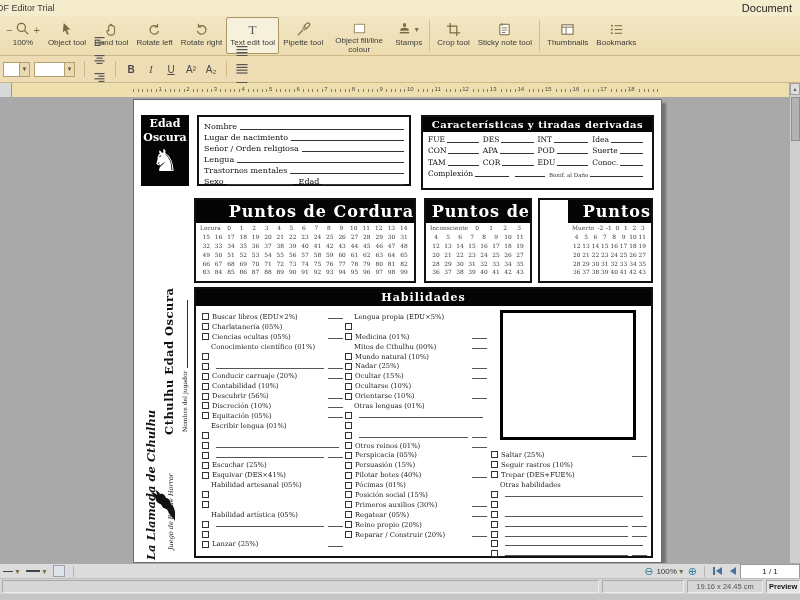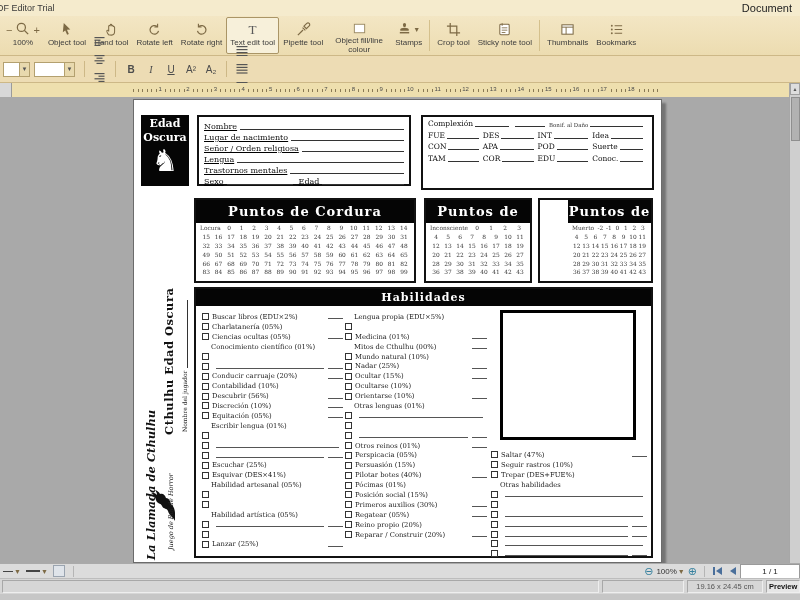--- a/index.html
+++ b/index.html
@@ -61,39 +61,39 @@
     font-family:"DejaVu Serif",serif;font-weight:bold;letter-spacing:1px;}
   .sheetbox{position:absolute;border:2px solid #111;box-sizing:border-box;background:#fff;}
 
   
   #logo{left:7px;top:15px;width:48px;height:71px;background:#050505;color:#fff;text-align:center;
     font-family:"DejaVu Serif",serif;position:absolute;}
   #logo .l1{font-size:11px;font-weight:bold;line-height:11px;padding-top:3px;}
   #logo .knight{font-size:30px;line-height:36px;font-family:"DejaVu Sans",sans-serif;}
 
   
-  #personal{left:63px;top:15px;width:214px;height:71px;padding:3px 5px 0;text-decoration:underline;}
+  #personal{left:63px;top:15px;width:214px;height:71px;padding:3px 5px 0;}
   .pline{display:flex;align-items:flex-end;height:11px;font-family:"DejaVu Serif",serif;font-size:8px;color:#111;}
   .pline .fl{flex:1;border-bottom:1px solid #333;margin:0 0 1px 3px;height:6px;}
   .pline .fl2{width:66px;flex:none;border-bottom:1px solid #333;margin:0 6px 1px 3px;height:6px;}
 
   
   #stats{left:287px;top:15px;width:233px;height:75px;}
   #stats .blackhead{height:15px;font-size:10px;line-height:15px;letter-spacing:.5px;}
   .srow{display:flex;padding:0 5px;height:11.5px;align-items:flex-end;}
   .scell{flex:1;display:flex;align-items:flex-end;font-family:"DejaVu Serif",serif;font-size:7.5px;color:#111;}
   .scell .fl{flex:1;border-bottom:1px solid #333;margin:0 4px 1px 2px;height:5px;}
   #sfoot{display:flex;align-items:flex-end;padding:0 5px;height:11px;
     font-family:"DejaVu Serif",serif;font-size:7.5px;color:#111;}
   #sfoot .fl{border-bottom:1px solid #333;height:5px;margin:0 4px 1px 2px;}
   #sfoot .small{font-size:5.5px;color:#333;}
 
   
   .tracker{position:absolute;top:98px;height:85px;border:2px solid #111;box-sizing:border-box;background:#fff;}
-  .tracker .blackhead{height:23px;font-size:13px;line-height:23px;}
+  .tracker .blackhead{height:23px;font-size:16px;line-height:23px;text-align:right;}
   .tbody{padding:2px 4px 0;}
   .trow{display:flex;justify-content:space-between;height:8.9px;
     font-family:"DejaVu Serif",serif;font-size:5.9px;color:#333;}
   .trow .tc{flex:1;text-align:center;}
   .trow .tl{flex:0 0 auto;padding-right:2px;color:#444;}
   .tr0{left:60px;width:222px;} .tr1{left:290px;width:108px;} .tr2{left:404px;width:115px;padding-left:28px;}
 
   
   #skills{left:60px;top:187px;width:459px;height:271px;}
   #skills .blackhead{height:17px;font-size:11px;line-height:17px;}
@@ -429,83 +429,84 @@
         <div class="pline">
           <span>Sexo</span>
           <span class="fl2"></span>
           <span>Edad</span>
           <span class="fl"></span>
         </div>
       </div>
 
     
     <div class="sheetbox" id="stats">
+      <div class="blackhead">Características y tiradas derivadas</div>
+      <div id="statsgrid">
+          <div class="srow">
+            <div class="scell">
+              <span>FUE</span>
+              <span class="fl"></span>
+            </div>
+            <div class="scell">
+              <span>DES</span>
+              <span class="fl"></span>
+            </div>
+            <div class="scell">
+              <span>INT</span>
+              <span class="fl"></span>
+            </div>
+            <div class="scell">
+              <span>Idea</span>
+              <span class="fl"></span>
+            </div>
+          </div>
+          <div class="srow">
+            <div class="scell">
+              <span>CON</span>
+              <span class="fl"></span>
+            </div>
+            <div class="scell">
+              <span>APA</span>
+              <span class="fl"></span>
+            </div>
+            <div class="scell">
+              <span>POD</span>
+              <span class="fl"></span>
+            </div>
+            <div class="scell">
+              <span>Suerte</span>
+              <span class="fl"></span>
+            </div>
+          </div>
+          <div class="srow">
+            <div class="scell">
+              <span>TAM</span>
+              <span class="fl"></span>
+            </div>
+            <div class="scell">
+              <span>COR</span>
+              <span class="fl"></span>
+            </div>
+            <div class="scell">
+              <span>EDU</span>
+              <span class="fl"></span>
+            </div>
+            <div class="scell">
+              <span>Conoc.</span>
+              <span class="fl"></span>
+            </div>
+          </div>
+        </div>
       <div id="sfoot">
         <span>Complexión</span>
         <span class="fl" style="width:34px;"></span>
           <span class="fl" style="width:30px;"></span>
         <span class="small">Bonif. al Daño</span>
         <span class="fl" style="flex:1;"></span>
       </div>
-      <div id="statsgrid">
-          <div class="srow">
-            <div class="scell">
-              <span>FUE</span>
-              <span class="fl"></span>
-            </div>
-            <div class="scell">
-              <span>DES</span>
-              <span class="fl"></span>
-            </div>
-            <div class="scell">
-              <span>INT</span>
-              <span class="fl"></span>
-            </div>
-            <div class="scell">
-              <span>Idea</span>
-              <span class="fl"></span>
-            </div>
-          </div>
-          <div class="srow">
-            <div class="scell">
-              <span>CON</span>
-              <span class="fl"></span>
-            </div>
-            <div class="scell">
-              <span>APA</span>
-              <span class="fl"></span>
-            </div>
-            <div class="scell">
-              <span>POD</span>
-              <span class="fl"></span>
-            </div>
-            <div class="scell">
-              <span>Suerte</span>
-              <span class="fl"></span>
-            </div>
-          </div>
-          <div class="srow">
-            <div class="scell">
-              <span>TAM</span>
-              <span class="fl"></span>
-            </div>
-            <div class="scell">
-              <span>COR</span>
-              <span class="fl"></span>
-            </div>
-            <div class="scell">
-              <span>EDU</span>
-              <span class="fl"></span>
-            </div>
-            <div class="scell">
-              <span>Conoc.</span>
-              <span class="fl"></span>
-            </div>
-          </div>
-        </div>
     </div>
 
     
     <span id="trackers-anchor"></span>
 
     
     <div class="sheetbox" id="skills">
       <div class="blackhead">Habilidades</div>
       <div id="skbody">
         <div id="portrait"></div>
@@ -704,21 +705,21 @@
             </div>
             <div class="skrow">
               <span class="cb"></span>
               <span class="sl">Reparar / Construir (20%)</span>
               <span class="sc"></span>
             </div>
           </div>
         <div class="scol scol2" id="skc2">
             <div class="skrow">
               <span class="cb"></span>
-              <span class="sl">Saltar (47%)</span>
+              <span class="sl">Saltar (25%)</span>
               <span class="sc"></span>
             </div>
             <div class="skrow">
               <span class="cb"></span>
               <span class="sl">Seguir rastros (10%)</span>
             </div>
             <div class="skrow">
               <span class="cb"></span>
               <span class="sl">Trepar (DES+FUE%)</span>
             </div>

